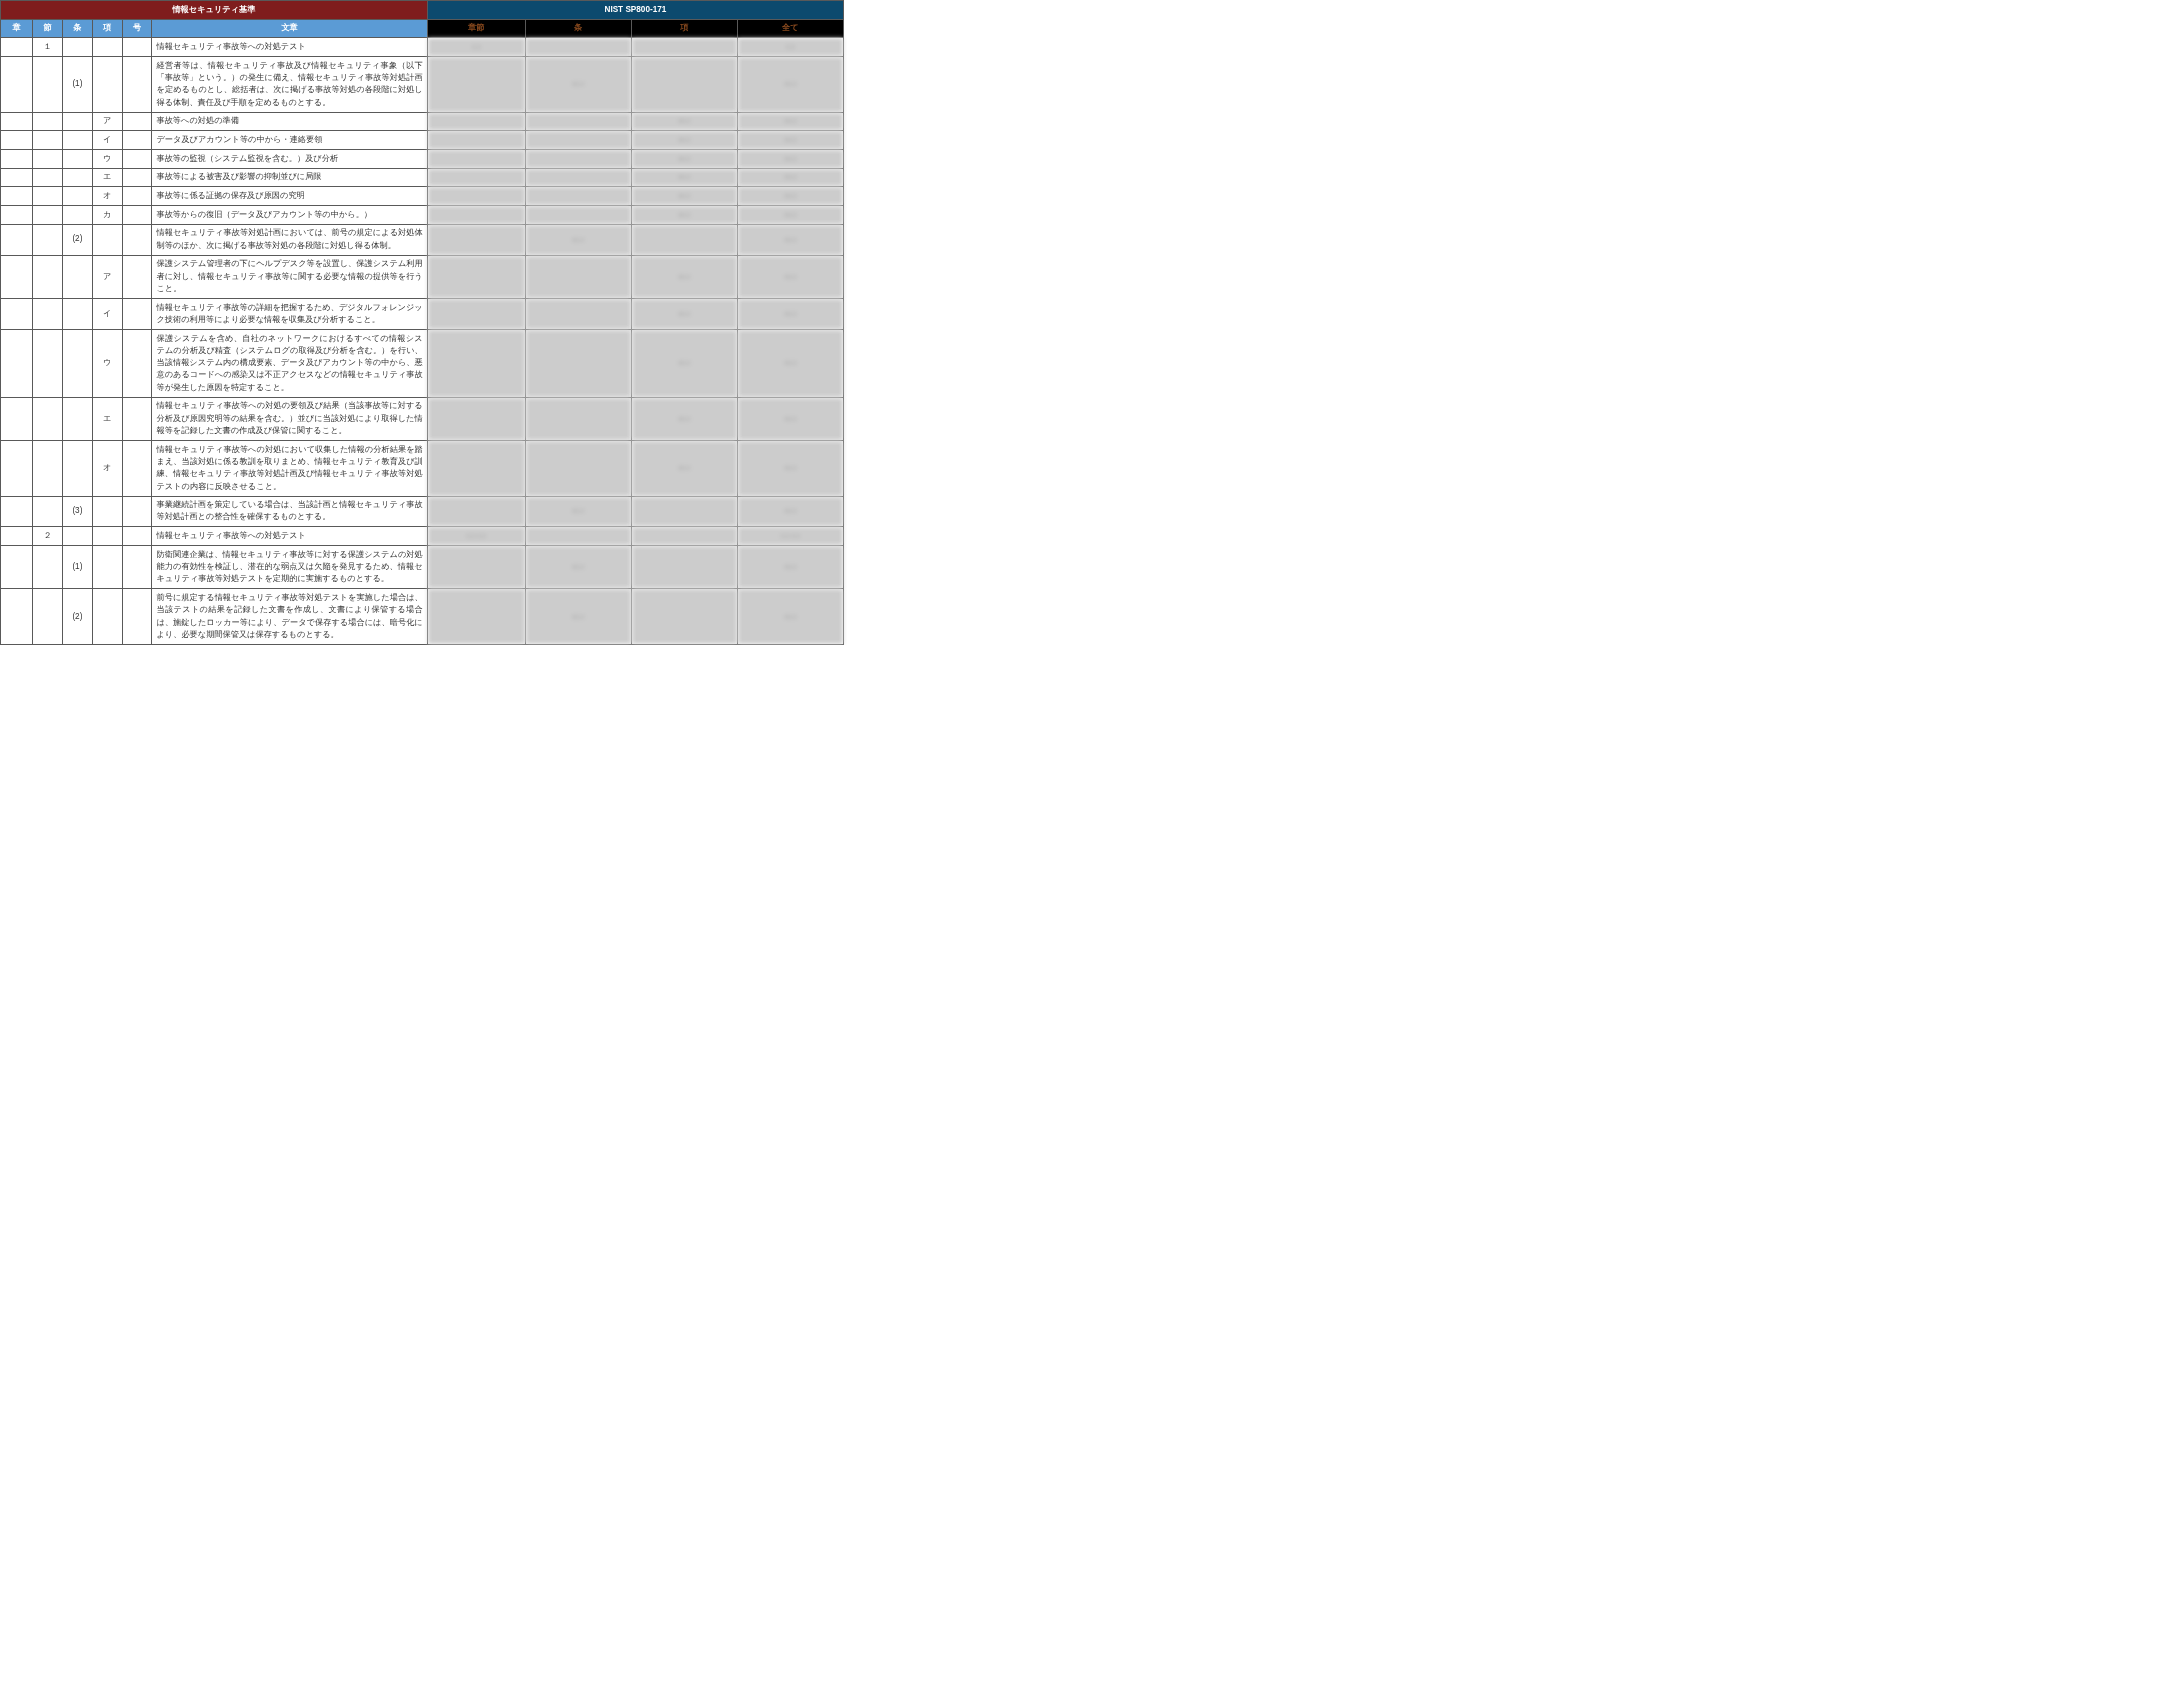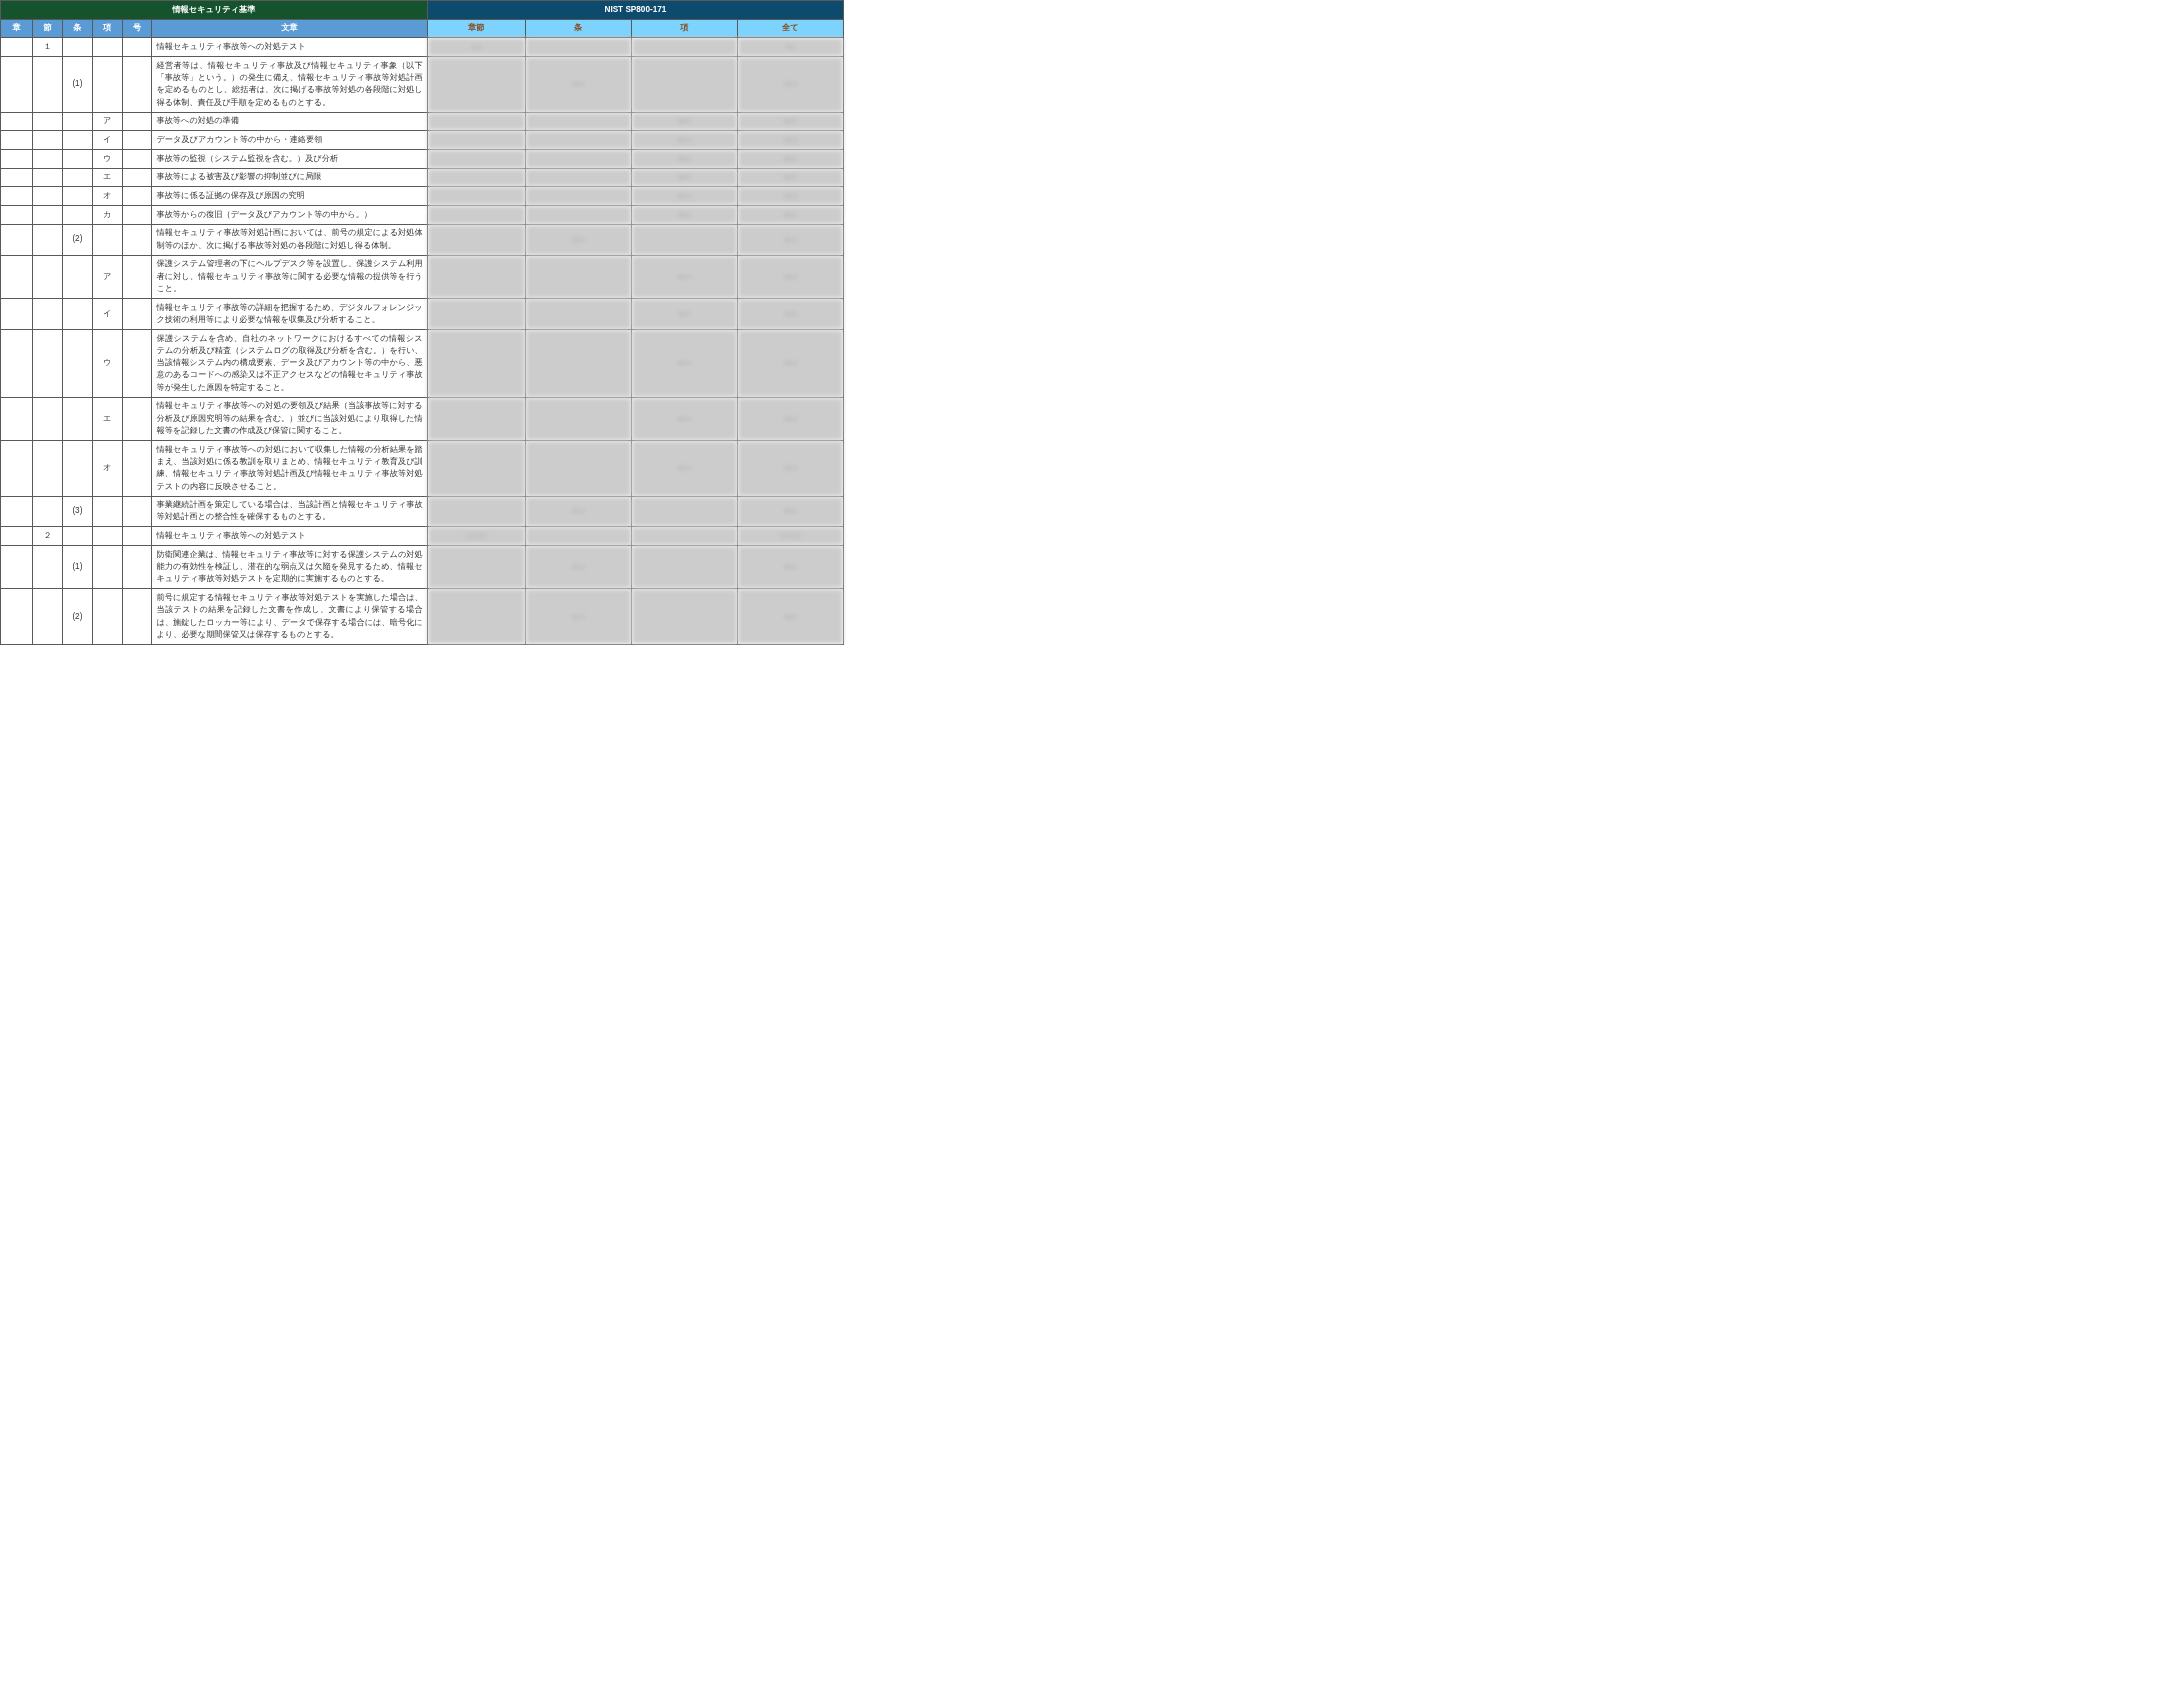--- a/index.html
+++ b/index.html
@@ -19,21 +19,21 @@
     table-layout: fixed;
   }
   td, th {
     border: 0.7px solid #595959;
     padding: 2.7px 4.1px;
     vertical-align: middle;
     line-height: 1.5;
   }
   
   .h-blue {
-    background: #14532d;
+    background: #7f1d1d;
     color: #fff;
     text-align: center;
     font-weight: bold;
     height: 15px;
   }
   .h-orange {
     background: #0c4a6e;
     color: #fff;
     text-align: center;
     font-weight: bold;
@@ -41,21 +41,21 @@
   }
   
   .sh-blue {
     background: #5B9BD5;
     color: #fff;
     text-align: center;
     font-weight: bold;
     height: 15px;
   }
   .sh-orange {
-    background: #7dd3fc;
+    background: #000000;
     color: #8a4a1e;
     text-align: center;
     font-weight: bold;
     height: 15px;
   }
   
   .col-sho, .col-setsu, .col-jo, .col-kou, .col-gou {
     text-align: center;
     vertical-align: middle;
     width: 25px;

